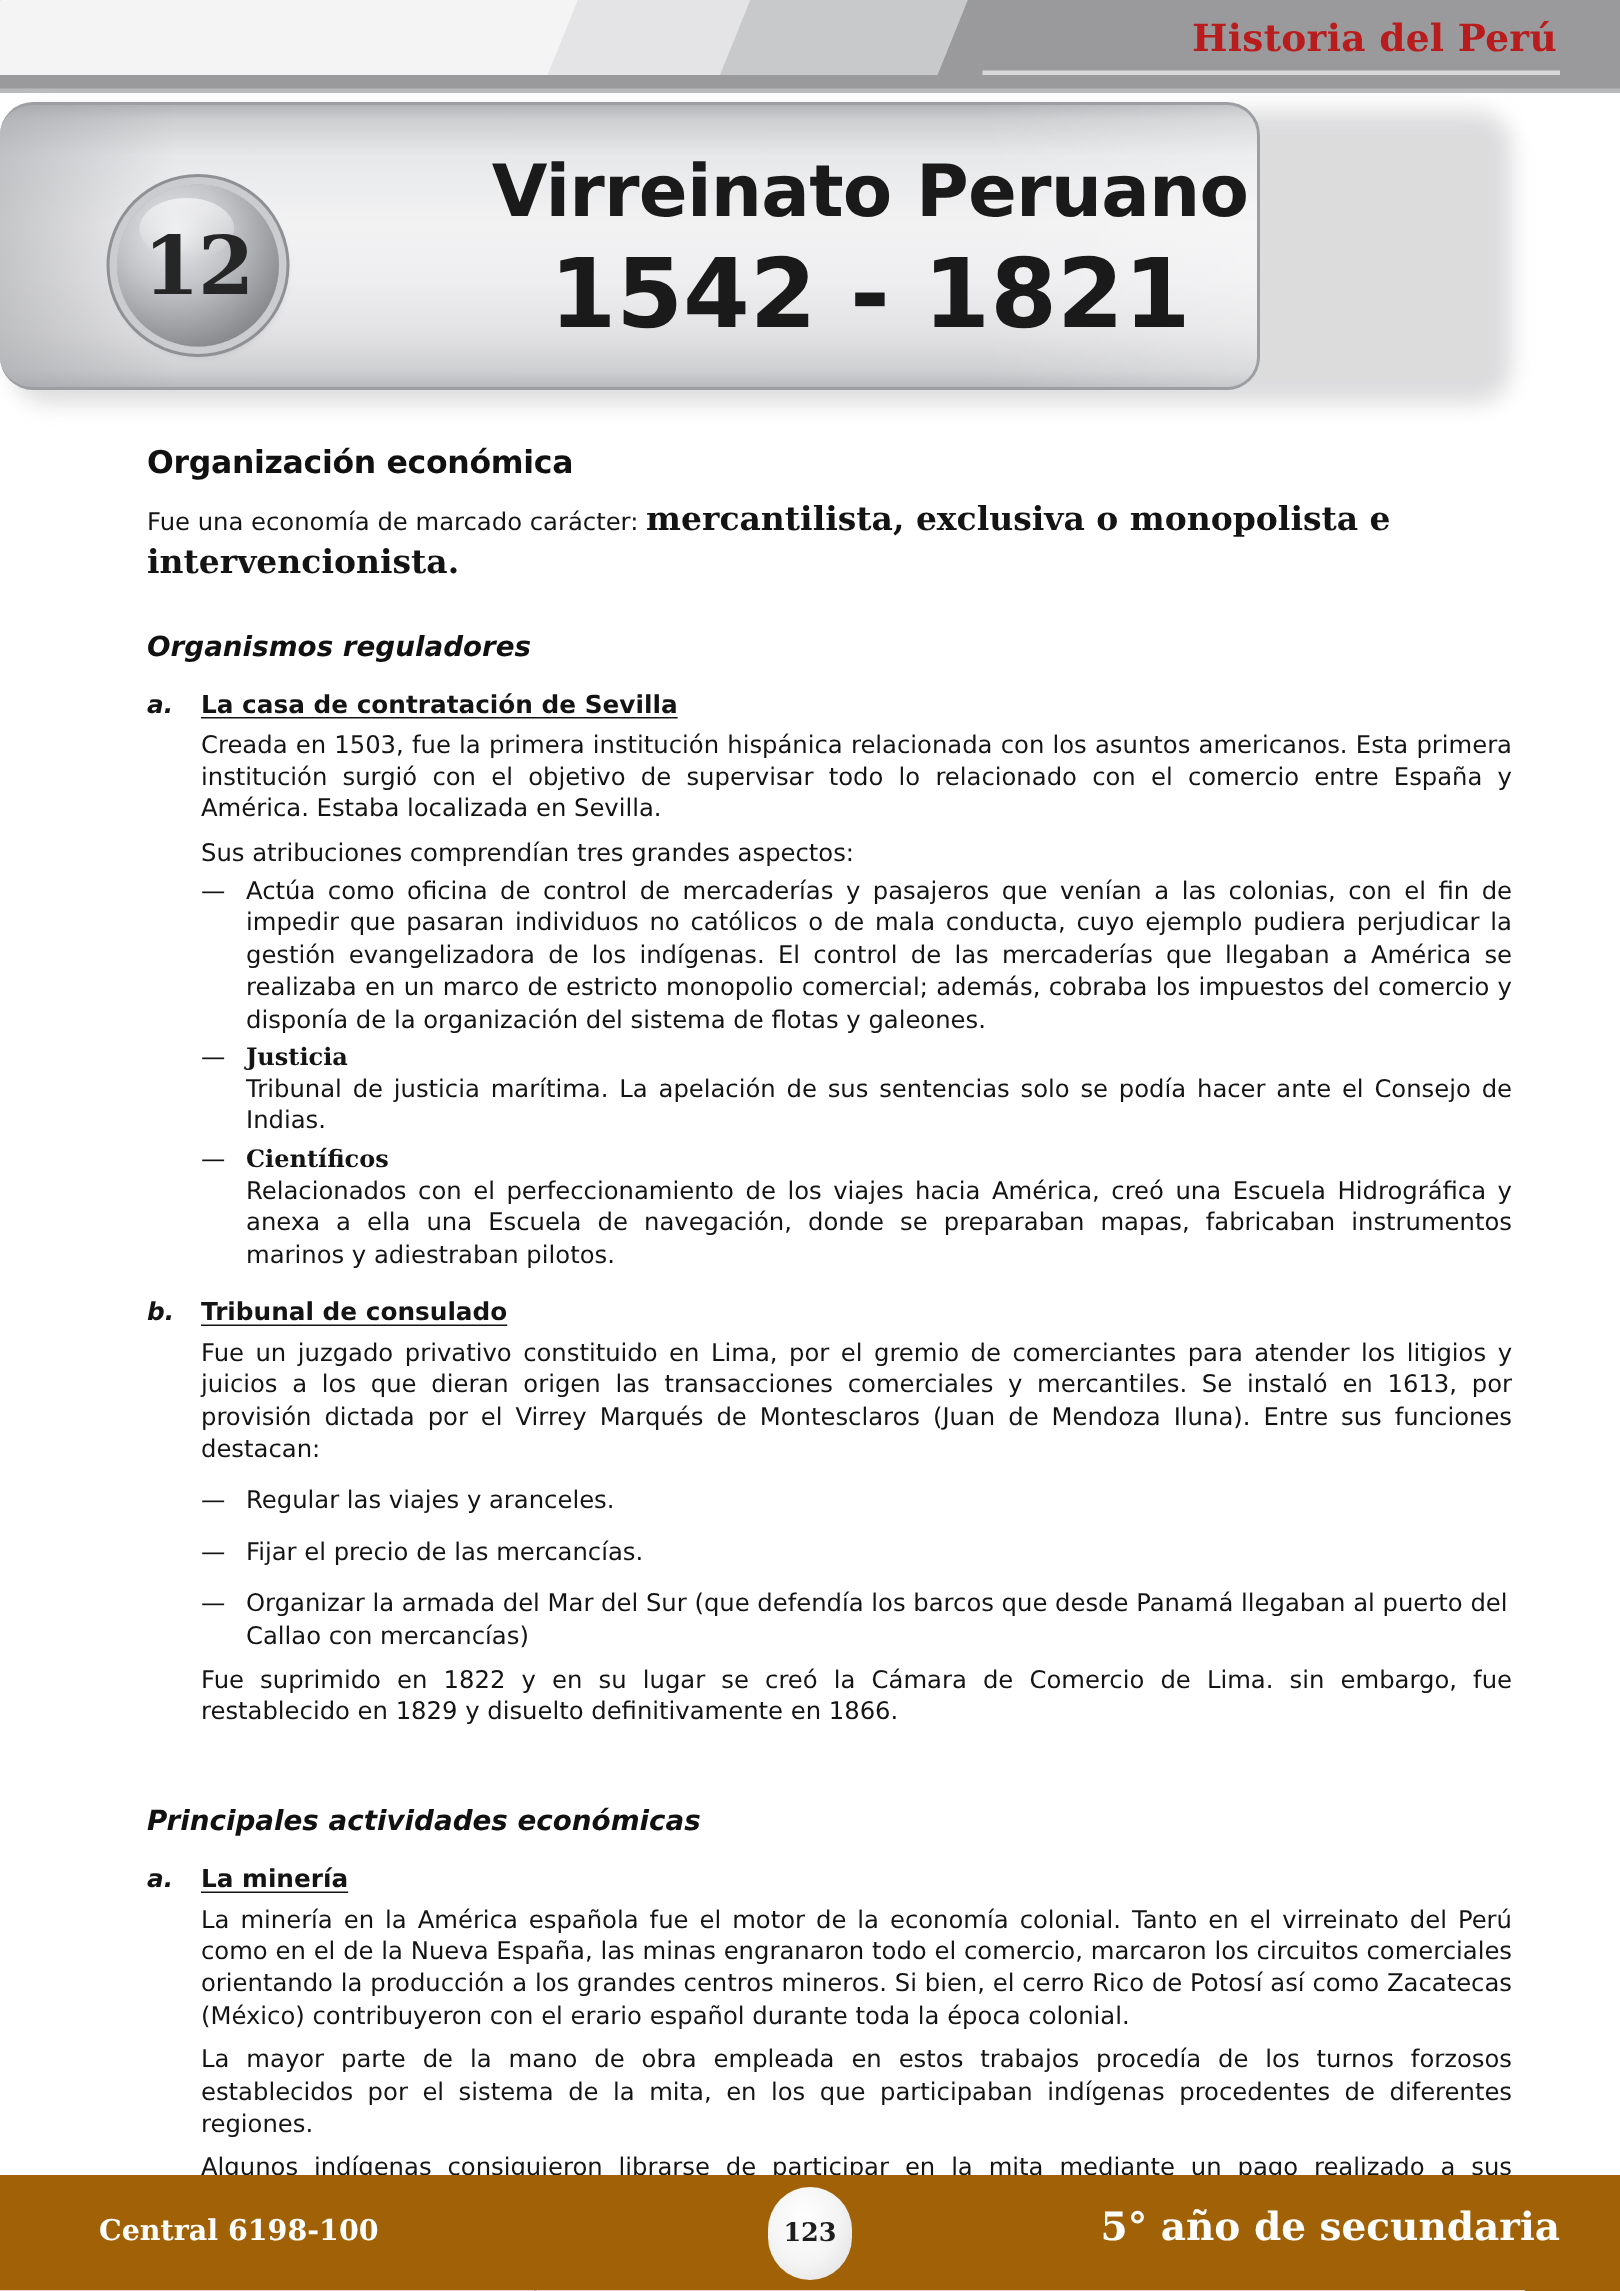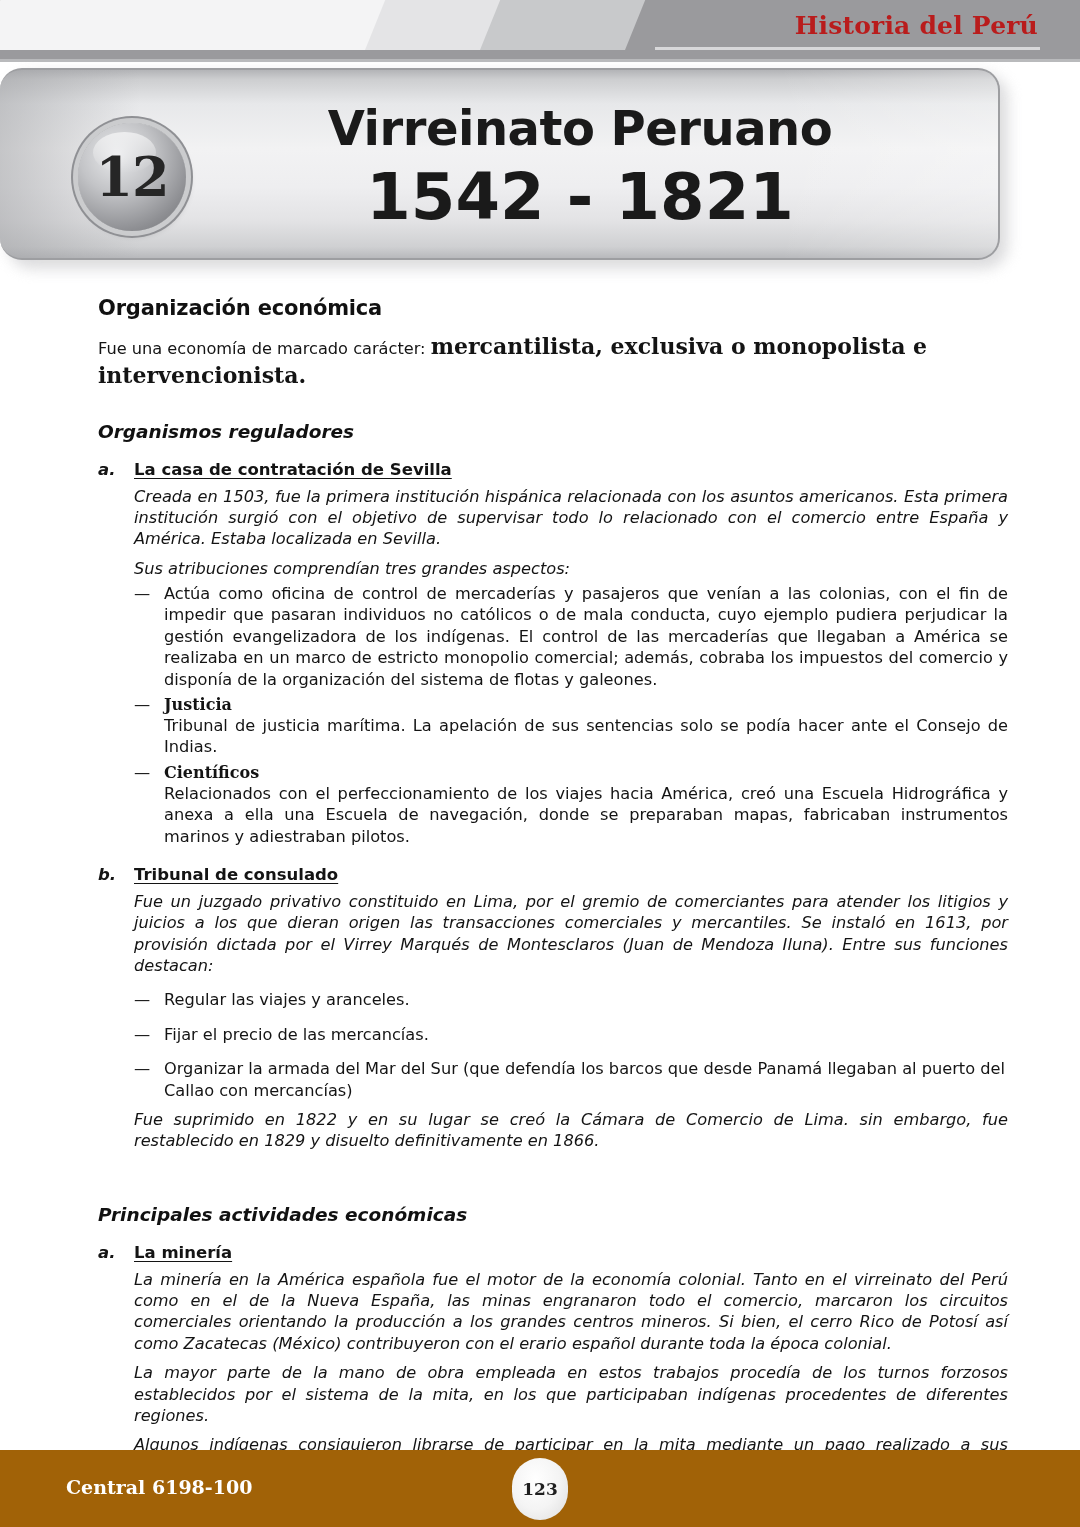--- a/index.html
+++ b/index.html
@@ -100,21 +100,21 @@
     height: 195px;
     border-radius: 24px;
     background: #d6d6d8;
     filter: blur(7px);
     opacity: 0.85;
   }
   .banner {
     position: absolute;
     left: 0px;
     top: 68px;
-    width: 1000px;
+    width: 840px;
     height: 192px;
     border-radius: 22px;
     border: 2px solid #9d9ea1;
     border-left: none;
     box-sizing: border-box;
     background: linear-gradient(to bottom,
         #b3b4b7 0%,
         #cdced0 5%,
         #e7e8ea 18%,
         #f2f2f3 42%,
@@ -257,21 +257,20 @@
     font-size: 16.5px;
     text-decoration: underline;
     text-underline-offset: 3px;
     display: inline-block;
   }
   .para {
     font-size: 16.2px;
     line-height: 1.32;
     margin: 8px 0 0 0;
     text-align: justify;
-    font-style: italic;
   }
   .para.first { margin-top: 7px; }
 
   .dash-list {
     margin: 0;
     padding: 0;
     list-style: none;
   }
   .dash-item {
     display: flex;
@@ -474,13 +473,14 @@
     </div>
   </div>
 
 </div>
 
 <div class="footer">
   <div class="footer-left">Central 6198-100</div>
   <div class="page-oval">
     <span class="page-num">123</span>
   </div>
+  <div class="footer-right">5° año de secundaria</div>
 </div>
 
 </body></html>

